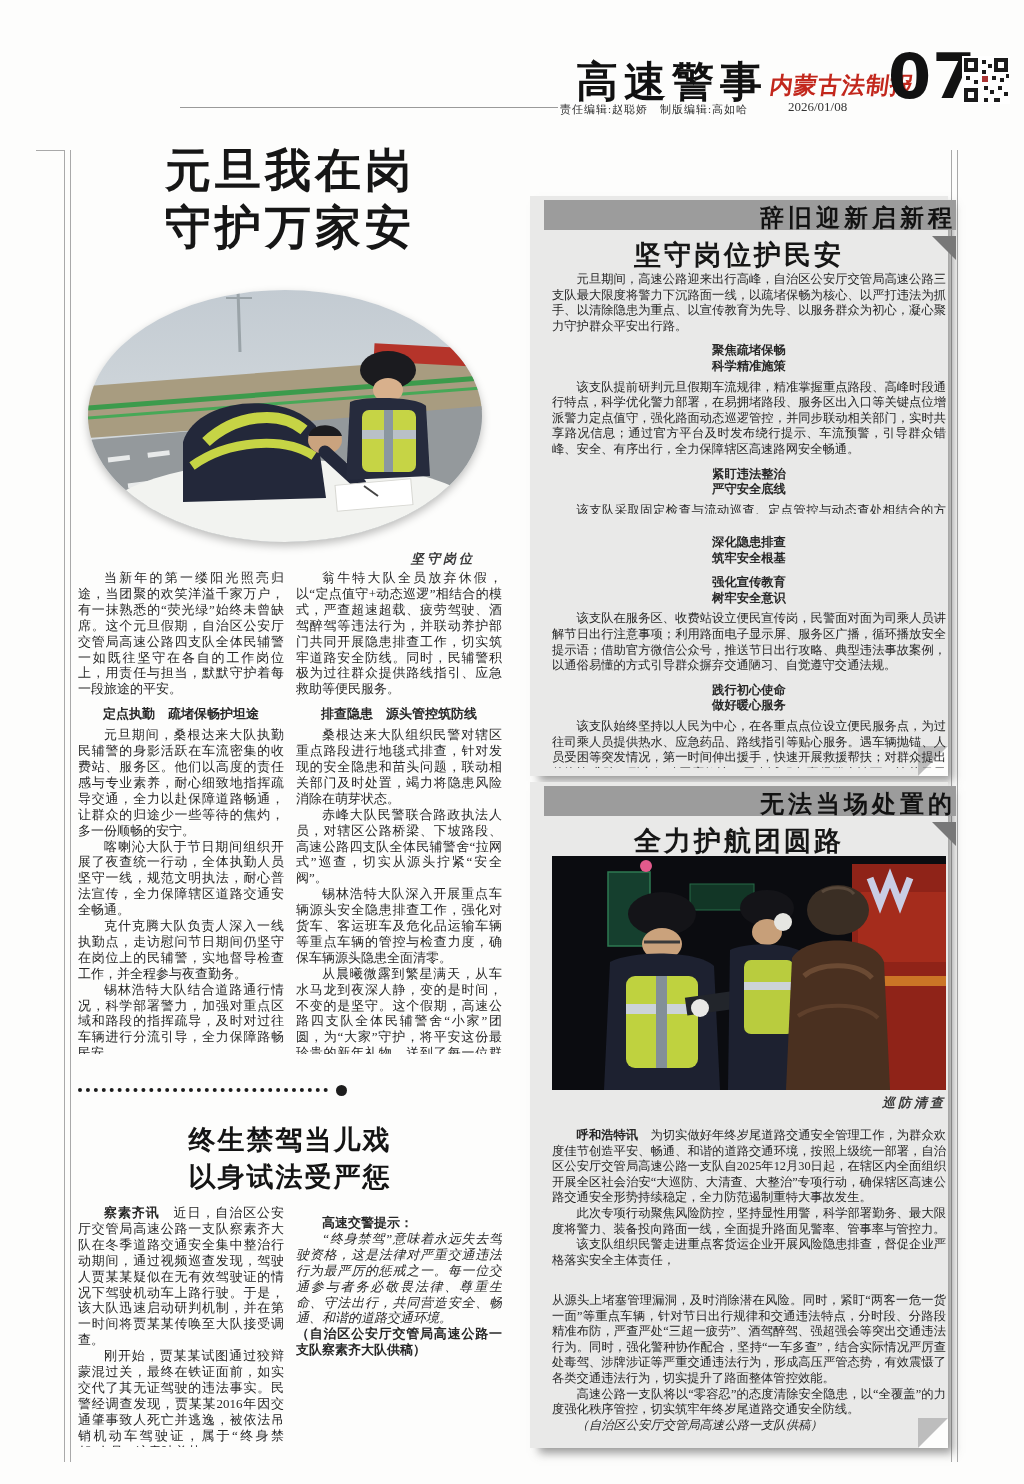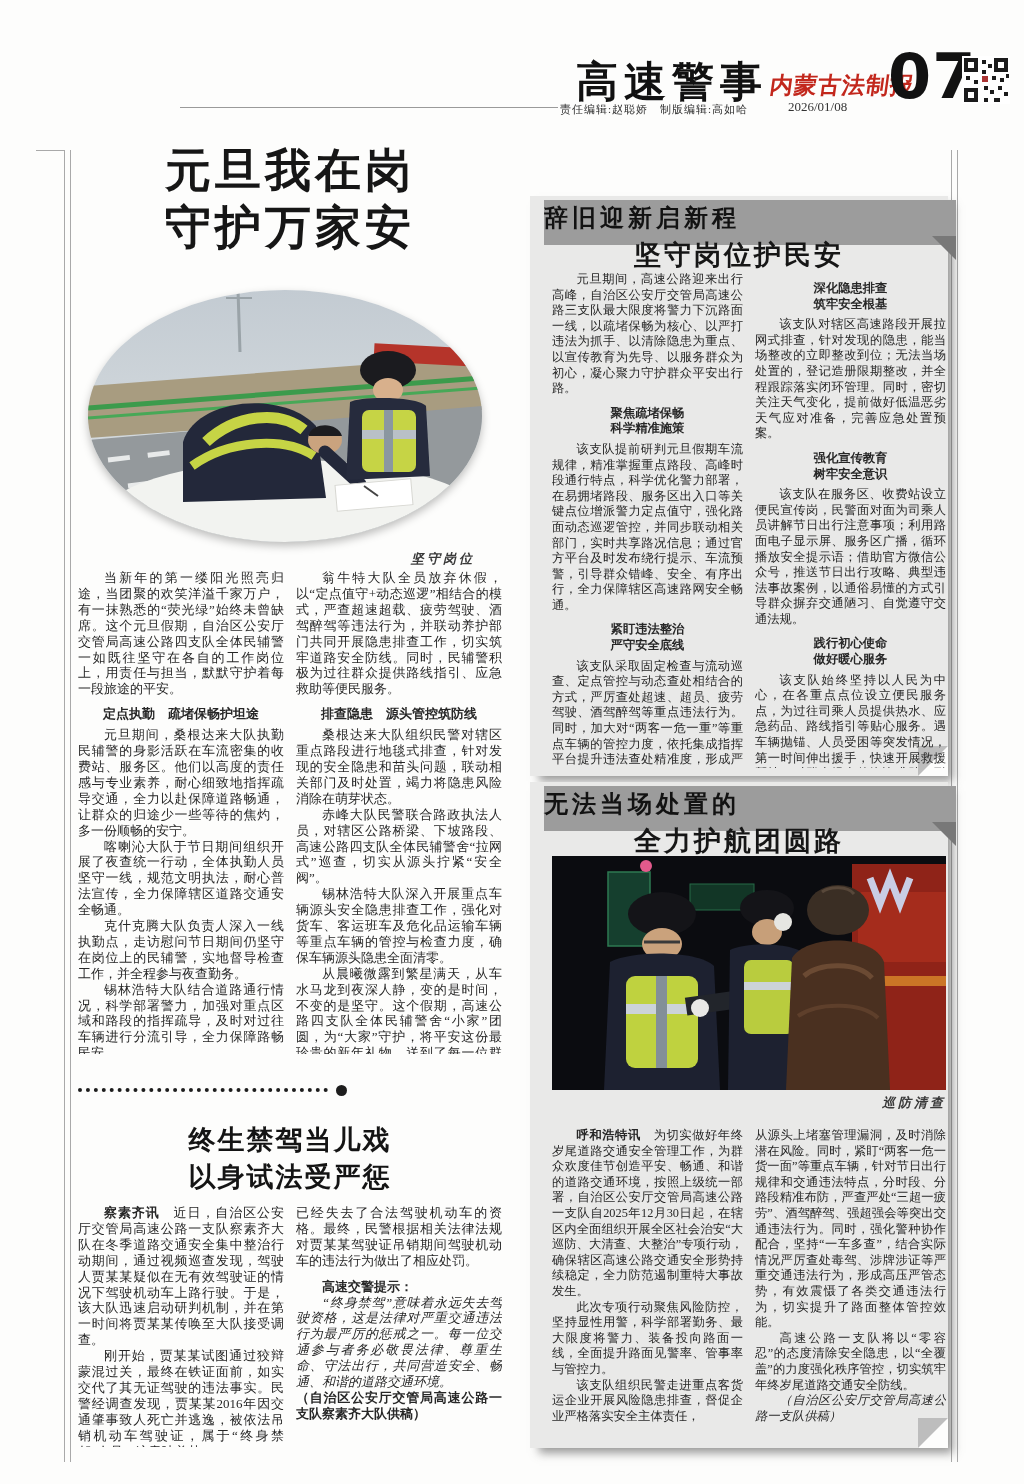--- a/index.html
+++ b/index.html
@@ -50,29 +50,29 @@
   .a2-title{left:90px;top:1122px;width:400px;text-align:center;font-size:27px;line-height:37px;
             font-weight:700;letter-spacing:2px;white-space:pre-line;color:#141414;}
   .a2-cols{left:78px;top:1205px;width:424px;height:242px;}
 
   
   .panel{left:530px;width:418px;background:#e9e9e8;box-shadow:7px 7px 9px -2px rgba(70,70,70,.55);}
   .panel1{top:196px;height:580px;}
   .panel2{top:782px;height:666px;}
   .curl{position:absolute;right:0;bottom:0;width:30px;height:30px;
         background:linear-gradient(135deg,#bdbdbd 0 49%,#fdfdfc 51% 100%);}
-  .ribbon{left:544px;width:412px;height:45px;background:#9c9c9c;color:#121212;text-align:left;
+  .ribbon{left:544px;width:412px;height:30px;background:#9c9c9c;color:#121212;text-align:right;
           line-height:36px;font-size:24px;font-weight:700;letter-spacing:4px;}
   .ribbon1{top:200px;} .ribbon2{top:786px;}
   .fold{width:24px;height:24px;background:#787878;clip-path:polygon(0 0,100% 0,100% 100%);}
   .fold1{left:932px;top:236px;} .fold2{left:932px;top:822px;}
   .panel-title{left:530px;width:418px;text-align:center;font-size:27px;font-weight:700;
                letter-spacing:3px;color:#161616;}
   .panel-title1{top:237px;} .panel-title2{top:823px;}
-  .panel-cols{left:552px;width:394px;}
+  .panel-cols{left:552px;width:394px;flex-direction:column;}
   .p1-cols{top:272px;height:496px;}
   .p2-cols{top:1128px;height:318px;}
   .panel-text{font-size:12.3px;line-height:15.6px;text-align:justify;}
   .photo2-wrap{left:552px;top:856px;width:394px;height:234px;overflow:hidden;background:#0b0c10;}
   .caption2{left:700px;top:1094px;width:246px;text-align:right;}
 </style>
 </head>
 <body>
 
 <div id="page">
@@ -182,21 +182,20 @@
   <div class="abs a2-title">终生禁驾当儿戏
 以身试法受严惩</div>
   <div class="abs cols a2-cols body-text">
     <div class="c">
 
     <p class="blk blk-p"><b class="prefix">察素齐讯　</b><span>近日，自治区公安厅交管局高速公路一支队察素齐大队在冬季道路交通安全集中整治行动期间，通过视频巡查发现，驾驶人贾某某疑似在无有效驾驶证的情况下驾驶机动车上路行驶。于是，该大队迅速启动研判机制，并在第一时间将贾某某传唤至大队接受调查。</span></p>
         <p class="blk blk-p"><b class="prefix"></b><span>刚开始，贾某某试图通过狡辩蒙混过关，最终在铁证面前，如实交代了其无证驾驶的违法事实。民警经调查发现，贾某某2016年因交通肇事致人死亡并逃逸，被依法吊销机动车驾驶证，属于“终身禁驾”人员，这意味着其</span></p>
       </div>
     <div class="c">
 
-    <p class="blk blk-cont"><b class="prefix"></b><span>已经失去了合法驾驶机动车的资格。最终，民警根据相关法律法规对贾某某驾驶证吊销期间驾驶机动车的违法行为做出了相应处罚。</span></p>
         <p class="blk blk-tiph"><b class="prefix"></b><span>高速交警提示：</span></p>
         <p class="blk blk-tip"><b class="prefix"></b><span>“终身禁驾”意味着永远失去驾驶资格，这是法律对严重交通违法行为最严厉的惩戒之一。每一位交通参与者务必敬畏法律、尊重生命、守法出行，共同营造安全、畅通、和谐的道路交通环境。</span></p>
         <p class="blk blk-sig2"><b class="prefix"></b><span>（自治区公安厅交管局高速公路一支队察素齐大队供稿）</span></p>
       </div>
   </div>
 
   <div class="abs panel panel1">
       <div class="curl"></div>
     </div>
   <div class="abs ribbon ribbon1">辞旧迎新启新程</div>
@@ -210,21 +209,20 @@
 科学精准施策</span></p>
         <p class="blk blk-p"><b class="prefix"></b><span>该支队提前研判元旦假期车流规律，精准掌握重点路段、高峰时段通行特点，科学优化警力部署，在易拥堵路段、服务区出入口等关键点位增派警力定点值守，强化路面动态巡逻管控，并同步联动相关部门，实时共享路况信息；通过官方平台及时发布绕行提示、车流预警，引导群众错峰、安全、有序出行，全力保障辖区高速路网安全畅通。</span></p>
         <p class="blk blk-h"><b class="prefix"></b><span>紧盯违法整治
 严守安全底线</span></p>
         <p class="blk blk-p"><b class="prefix"></b><span>该支队采取固定检查与流动巡查、定点管控与动态查处相结合的方式，严厉查处超速、超员、疲劳驾驶、酒驾醉驾等重点违法行为。同时，加大对“两客一危一重”等重点车辆的管控力度，依托集成指挥平台提升违法查处精准度，形成严管高压态势，从源头防范交通事故发生。</span></p>
       </div>
     <div class="c">
 
     <p class="blk blk-h"><b class="prefix"></b><span>深化隐患排查
 筑牢安全根基</span></p>
-        <p class="blk blk-p"><b class="prefix"></b><span>该支队对辖区高速路段开展拉网式排查，针对发现的隐患，能当场整改的立即整改到位；无法当场处置的，登记造册限期整改，并全程跟踪落实闭环管理。同时，密切关注天气变化，提前做好低温恶劣天气应对准备，完善应急处置预案。</span></p>
         <p class="blk blk-h"><b class="prefix"></b><span>强化宣传教育
 树牢安全意识</span></p>
         <p class="blk blk-p"><b class="prefix"></b><span>该支队在服务区、收费站设立便民宣传岗，民警面对面为司乘人员讲解节日出行注意事项；利用路面电子显示屏、服务区广播，循环播放安全提示语；借助官方微信公众号，推送节日出行攻略、典型违法事故案例，以通俗易懂的方式引导群众摒弃交通陋习、自觉遵守交通法规。</span></p>
         <p class="blk blk-h"><b class="prefix"></b><span>践行初心使命
 做好暖心服务</span></p>
         <p class="blk blk-p"><b class="prefix"></b><span>该支队始终坚持以人民为中心，在各重点点位设立便民服务点，为过往司乘人员提供热水、应急药品、路线指引等贴心服务。遇车辆抛锚、人员受困等突发情况，第一时间伸出援手，快速开展救援帮扶；对群众提出的咨询求助，耐心细致回应解决，用真诚服务赢得群众认可，让节日里的“荧光绿”成为群众心中最温暖的依靠。</span></p>
       </div>
   </div>
 
   <div class="abs panel panel2">

